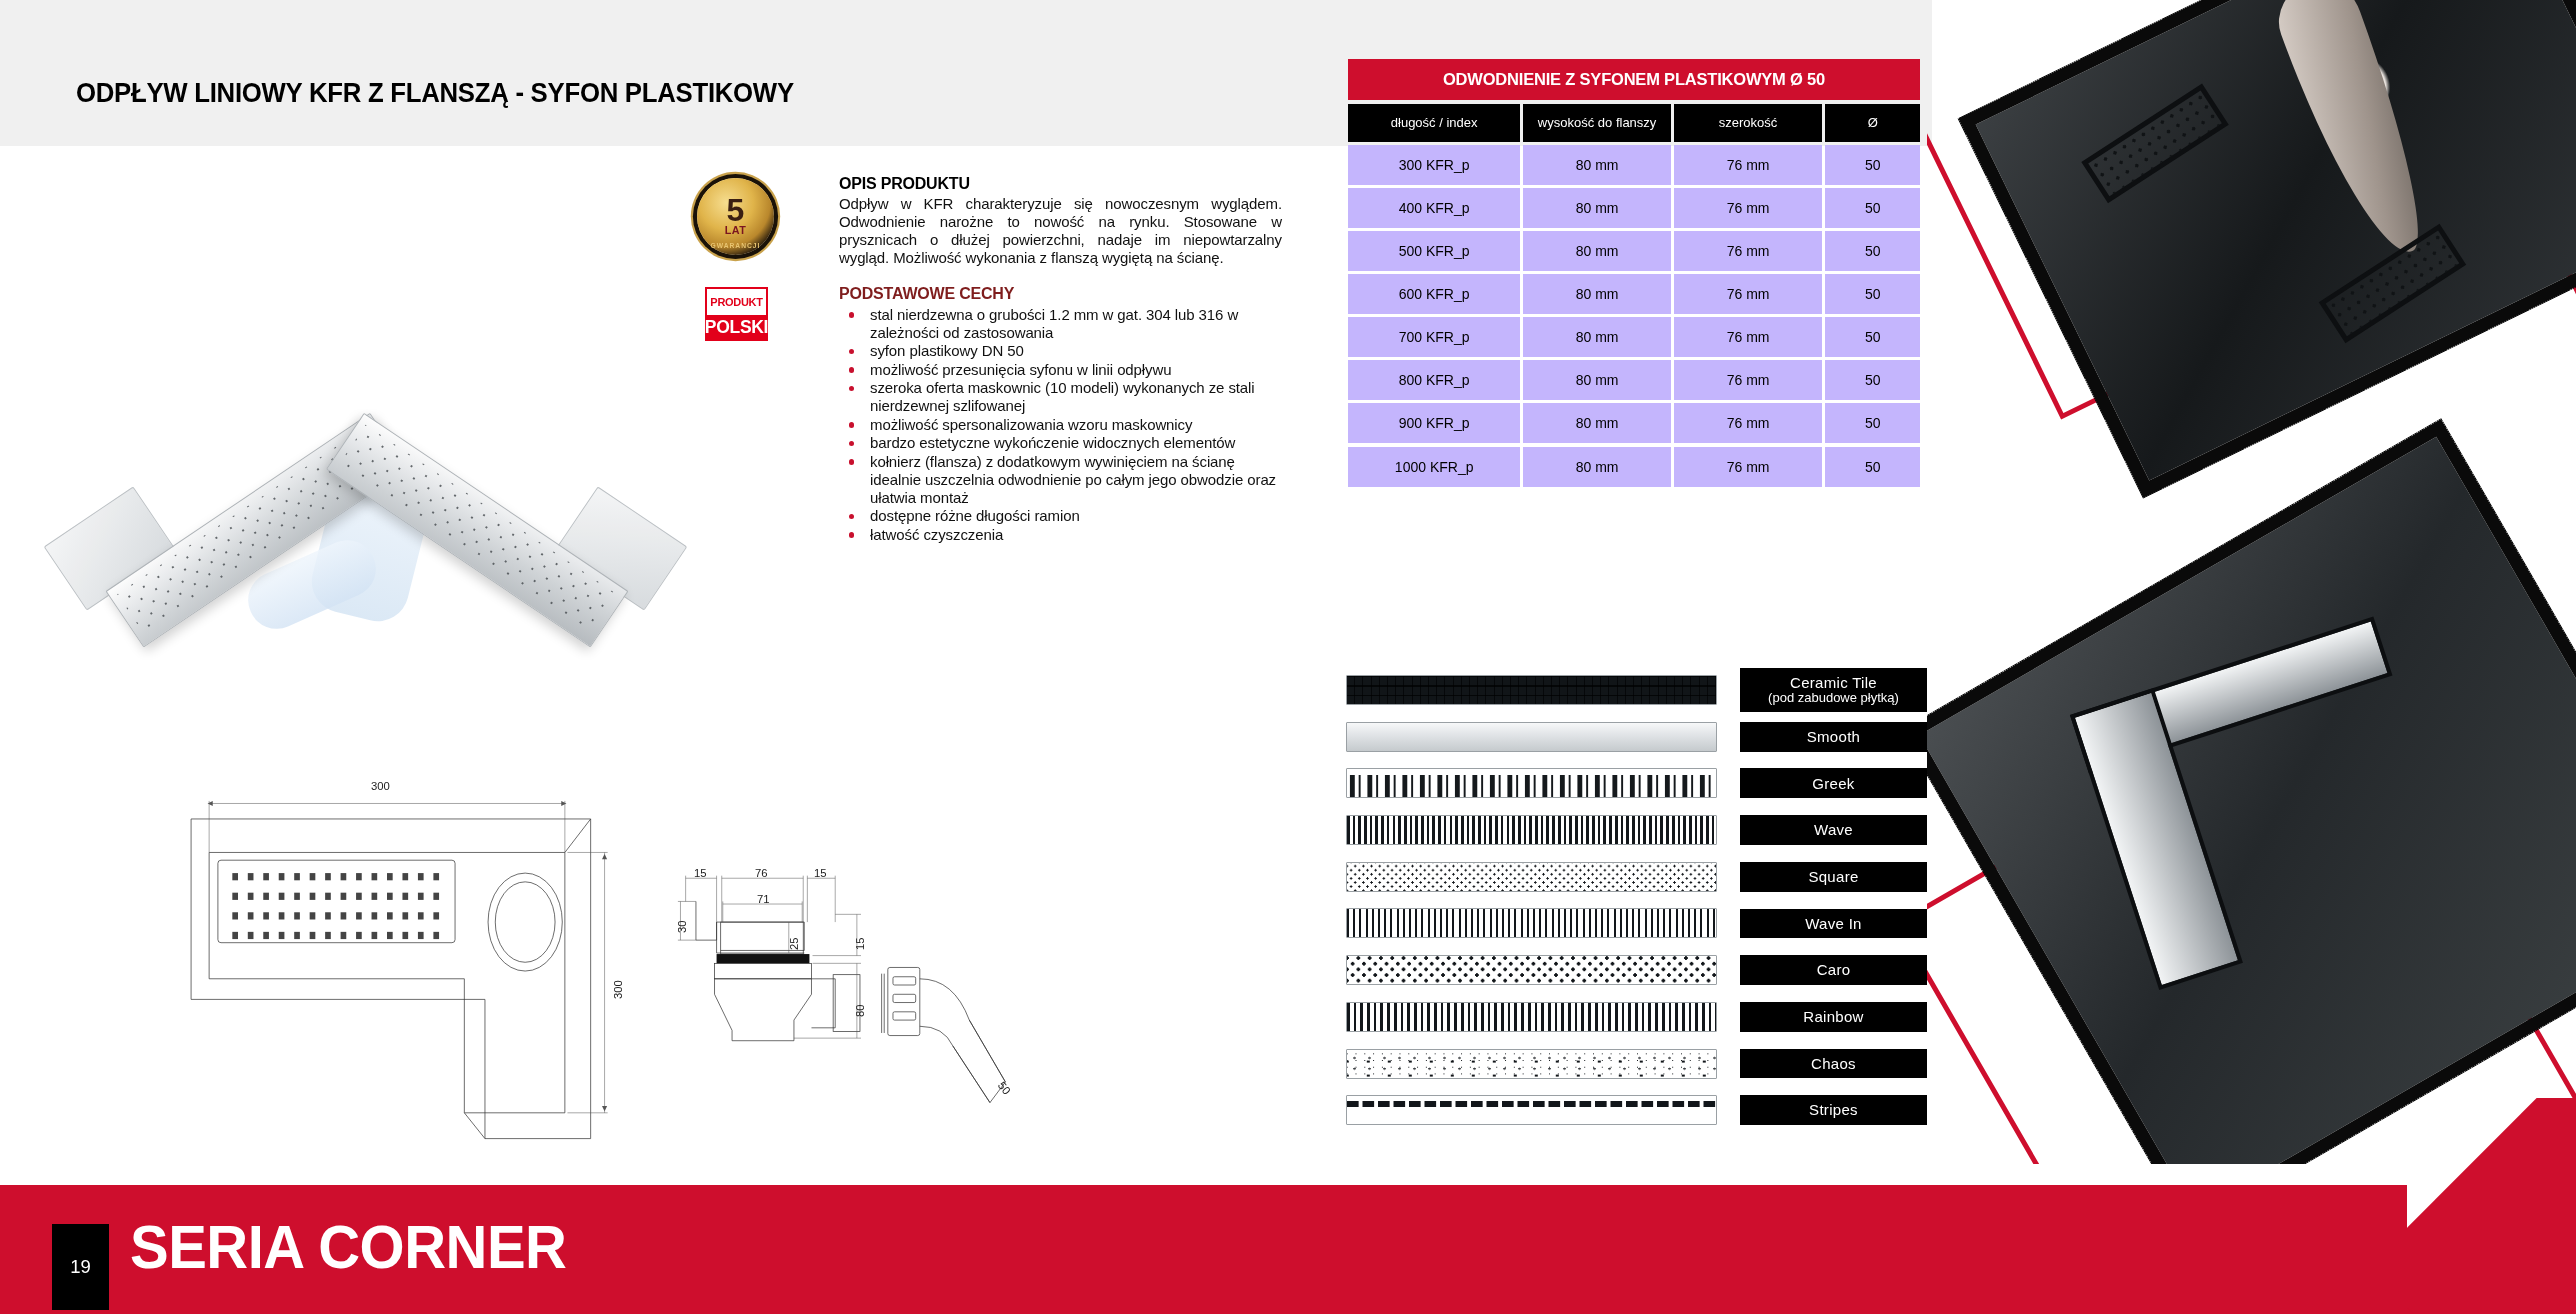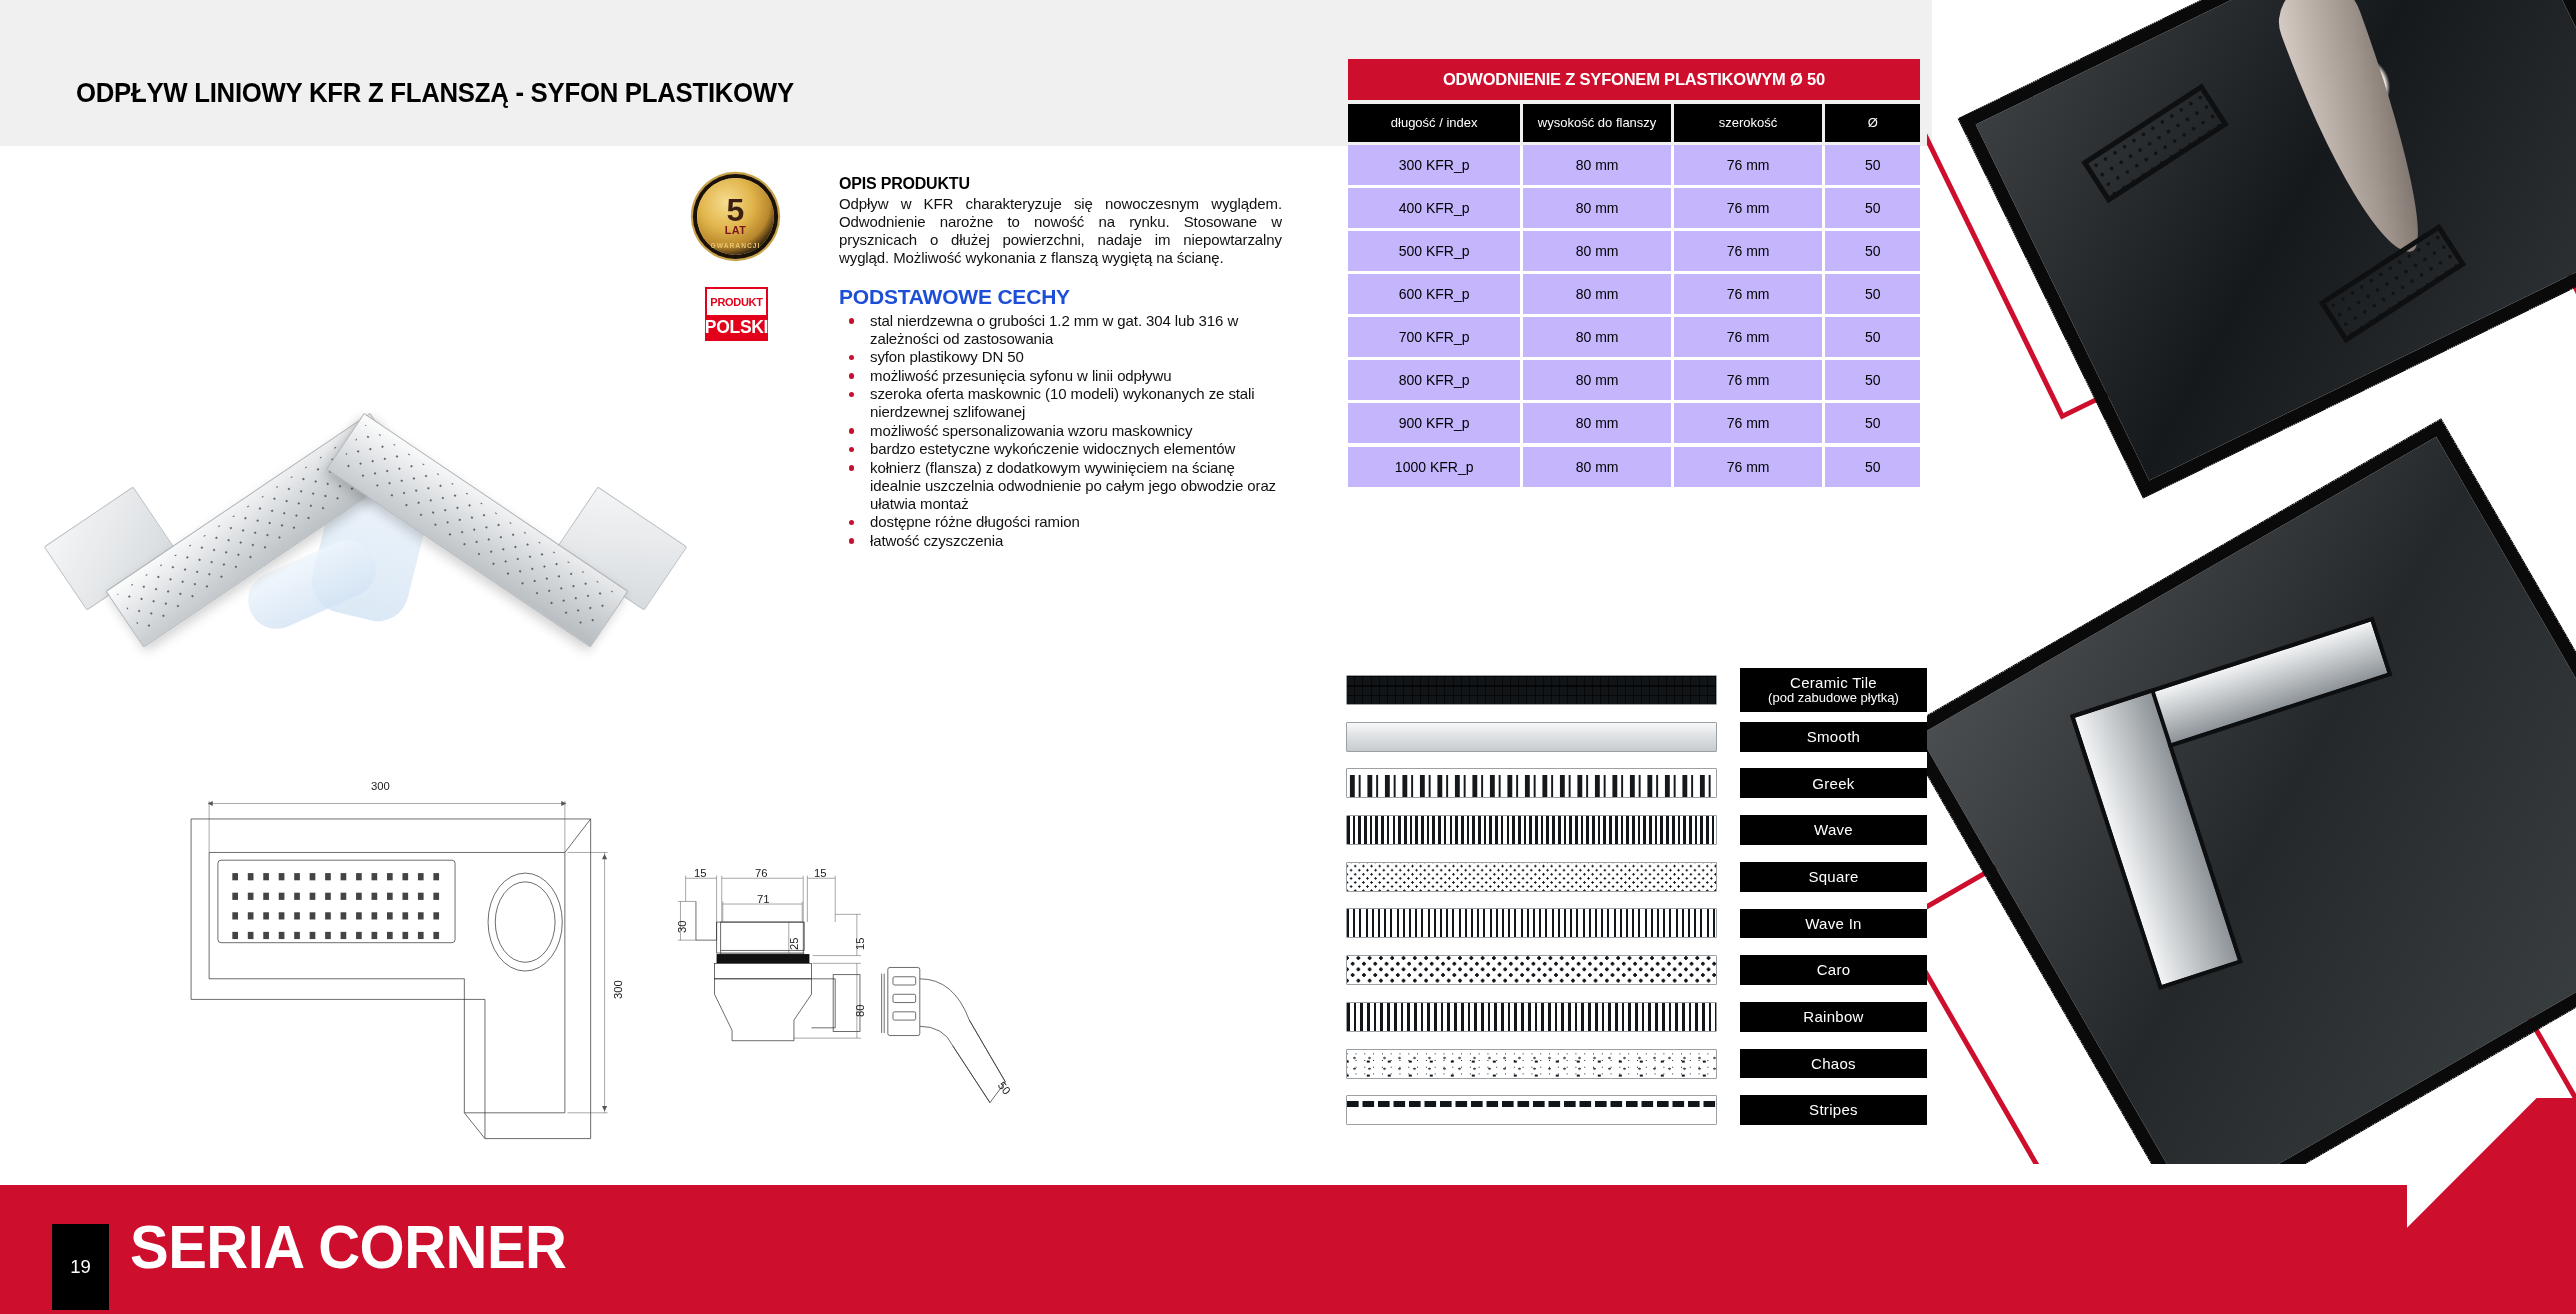--- a/index.html
+++ b/index.html
@@ -99,21 +99,21 @@
     letter-spacing: -0.3px;
   }
 
   
   .desc-col { position: absolute; left: 839px; top: 175px; width: 443px; }
   .sec-head { font-size: 16px; font-weight: bold; color: #000; margin-bottom: 2.1px; letter-spacing: -0.2px; }
   .desc-body {
     font-size: 15px; line-height: 18px; color: #111; text-align: justify;
     letter-spacing: -0.1px;
   }
-  .features-head { font-size: 21px; font-weight: bold; color: #1d4ed8; margin-top: 17.5px; margin-bottom: 3.1px; letter-spacing: -0.2px; }
+  .features-head { font-size: 16px; font-weight: bold; color: #7f1d1d; margin-top: 17.5px; margin-bottom: 3.1px; letter-spacing: -0.2px; }
   ul.features { list-style: none; }
   ul.features li {
     position: relative; padding-left: 31px; font-size: 15px; line-height: 18px;
     color: #111; margin-bottom: 0.5px; letter-spacing: -0.1px;
   }
   ul.features li::before {
     content: ""; position: absolute; left: 10.3px; top: 6.7px;
     width: 5.2px; height: 5.2px; border-radius: 50%; background: #c8102e;
   }
 

